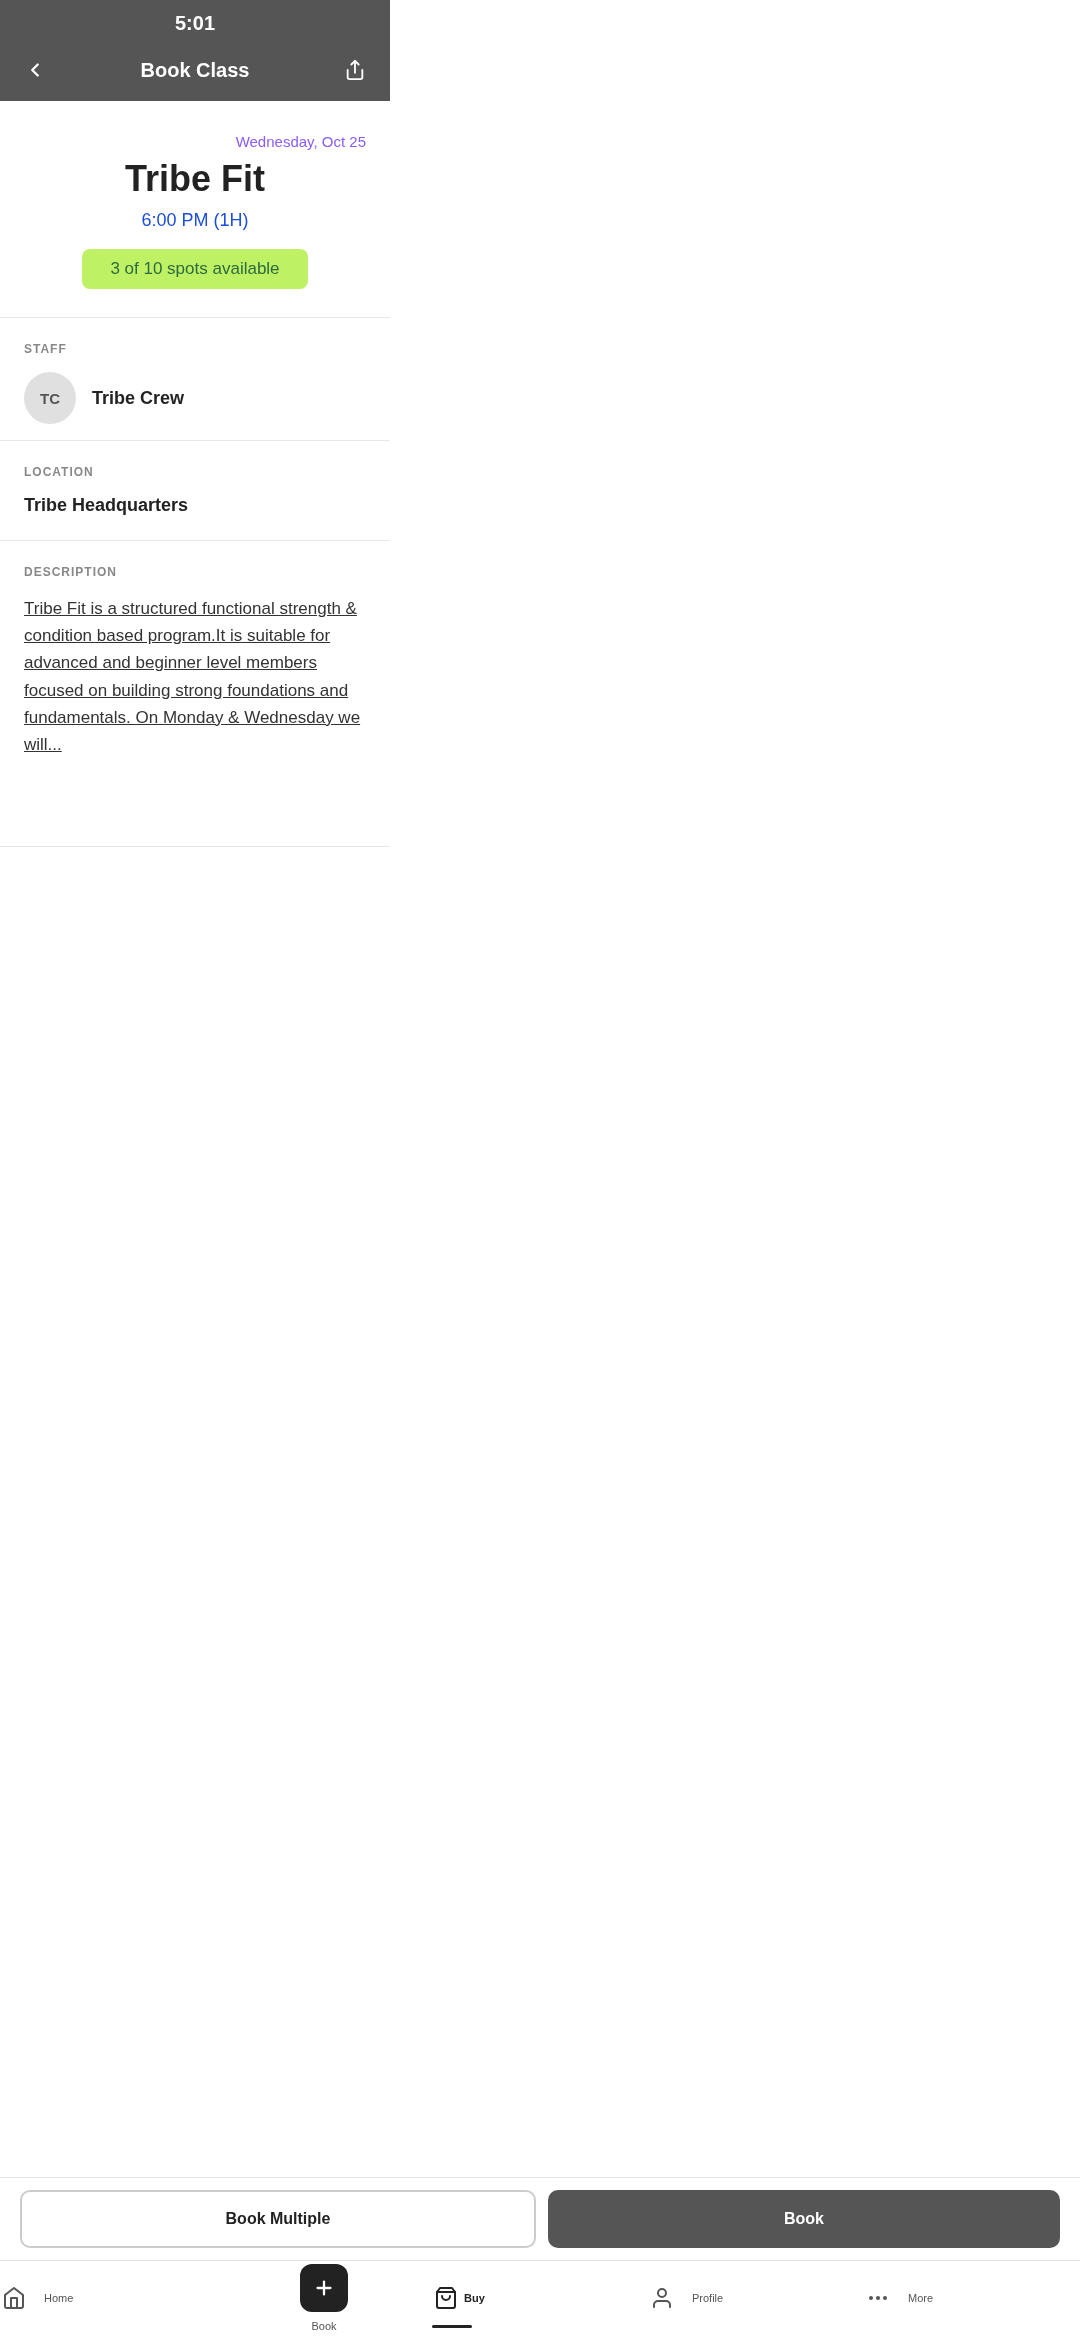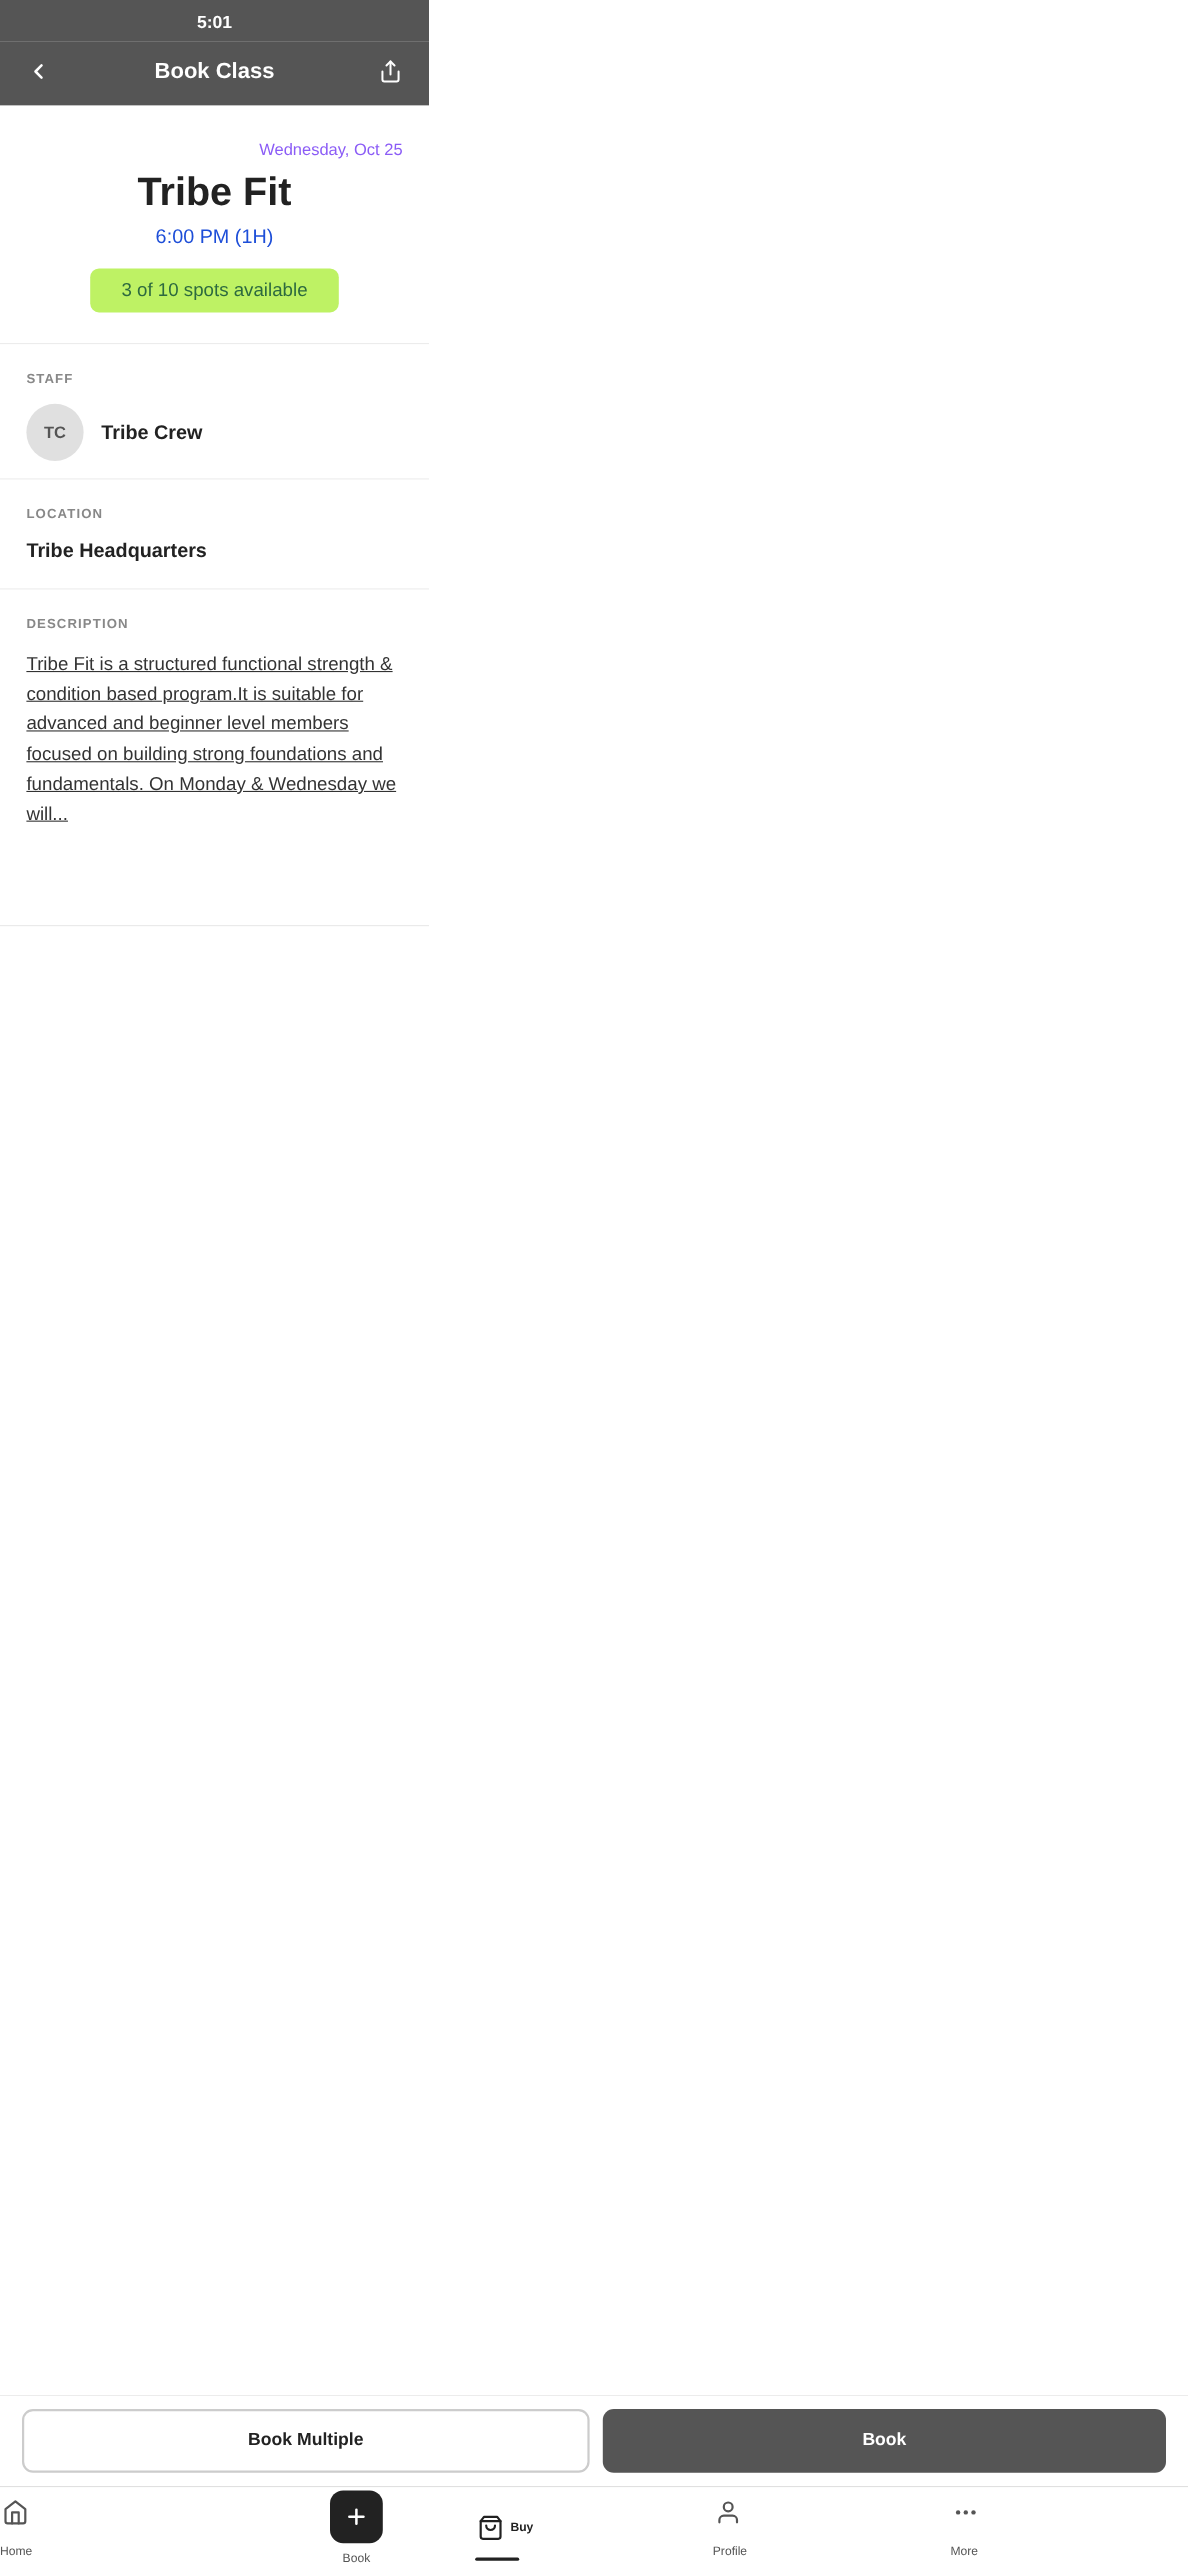--- a/index.html
+++ b/index.html
@@ -17,21 +17,21 @@
       overflow-x: hidden;
       position: relative;
     }
 
     
     .status-bar {
       background: #555555;
       color: #ffffff;
       text-align: center;
       padding: 12px 20px 8px;
-      font-size: 16px;
+      font-size: 20px;
       font-weight: 600;
     }
 
     
     .nav-bar {
       background: #555555;
       display: flex;
       align-items: center;
       justify-content: space-between;
       padding: 12px 20px 16px;
@@ -195,21 +195,21 @@
       border-top: 1px solid #e0e0e0;
       display: flex;
       align-items: center;
       justify-content: space-around;
       padding: 10px 0 16px;
       height: 80px;
     }
 
     .tab-item {
       display: flex;
-      flex-direction: column;
+      align-items: center;
       gap: 16px;
       cursor: pointer;
       flex: 1;
       padding: 4px 0;
     }
 
     .tab-icon {
       width: 28px;
       height: 28px;
       display: flex;

